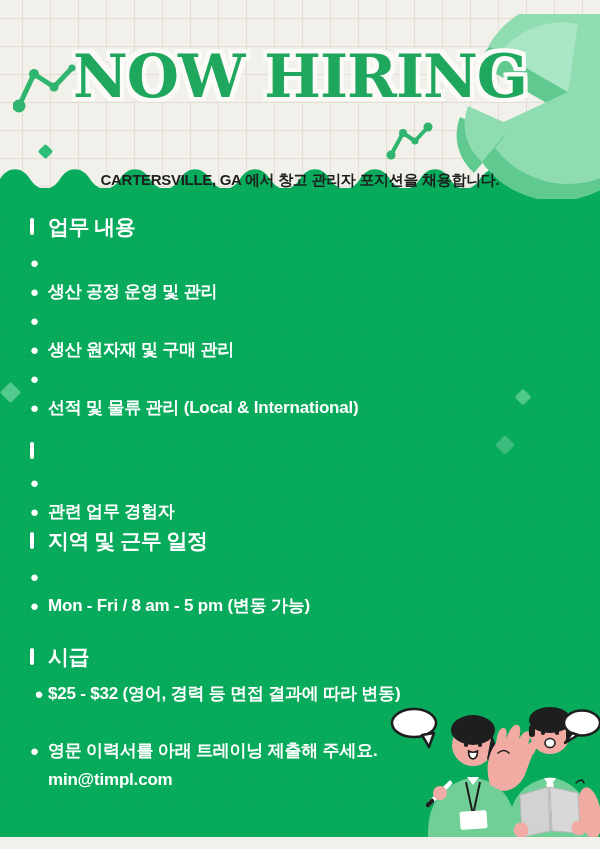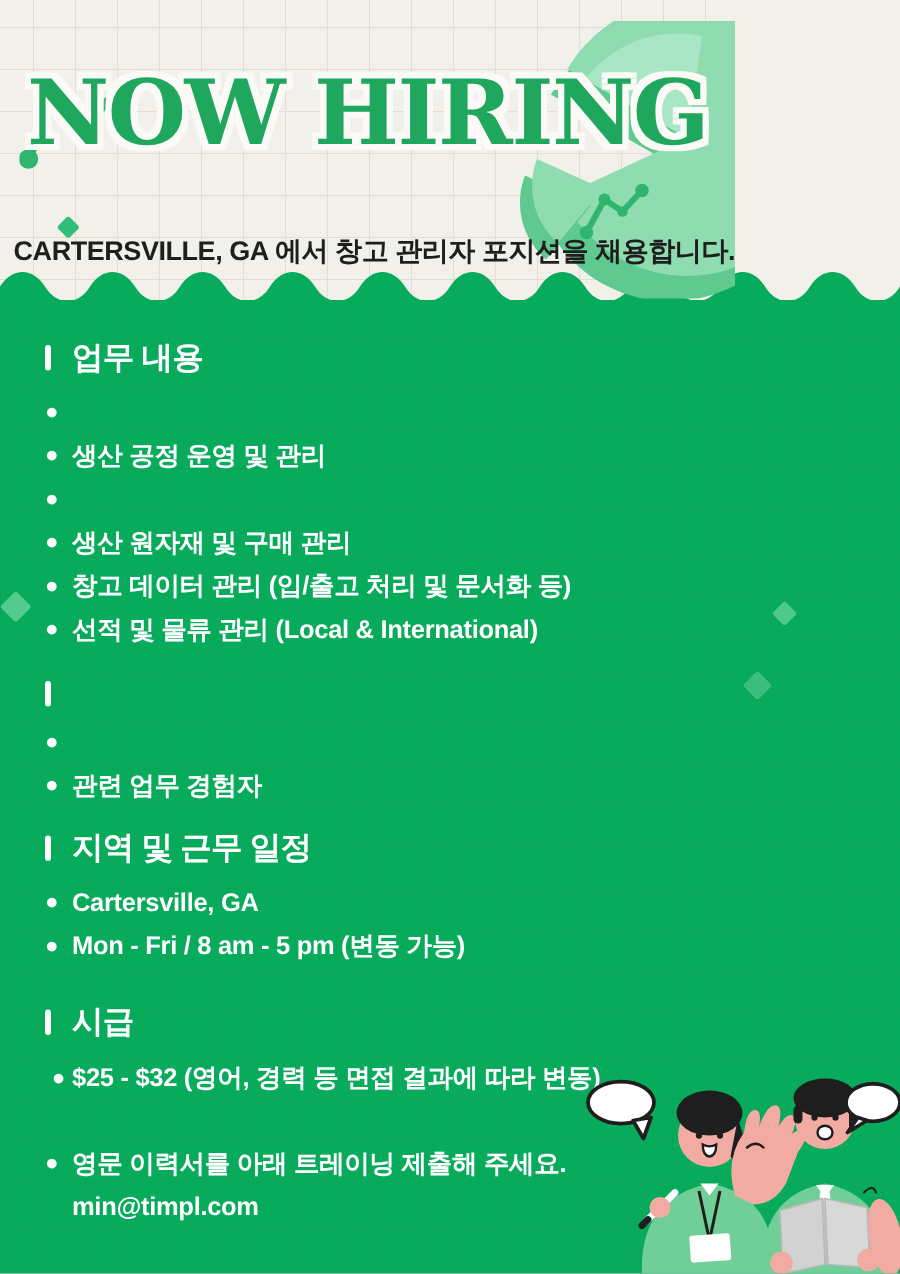--- a/index.html
+++ b/index.html
@@ -3,68 +3,68 @@
 <meta charset="utf-8">
 <style>
   html,body{margin:0;padding:0;}
   body{font-family:"Liberation Sans","DejaVu Sans",sans-serif;background:#888;}
   .poster{
     position:relative;width:600px;height:849px;overflow:hidden;
     background:#f2f0ea;margin:0 auto;
   }
   
   .hero{
-    position:relative;width:490px;height:200px;
+    position:relative;width:600px;height:200px;
     background-color:#f2f0ea;
     background-image:
       linear-gradient(#e2ded4 1px, transparent 1px),
       linear-gradient(90deg,#e2ded4 1px, transparent 1px);
     background-size:28px 28px;
     background-position:-6px -10px;
   }
   .title{
     position:absolute;left:0;right:0;top:46px;margin:0;
     text-align:center;
     font-family:"DejaVu Serif","Liberation Serif",serif;
     font-weight:bold;font-size:60px;line-height:1;letter-spacing:-1px;
     color:#1fa75d;
     text-shadow:
       -4px -4px 0 #fbfaf6, 4px -4px 0 #fbfaf6, -4px 4px 0 #fbfaf6, 4px 4px 0 #fbfaf6,
       -4px 0 0 #fbfaf6, 4px 0 0 #fbfaf6, 0 -4px 0 #fbfaf6, 0 4px 0 #fbfaf6,
       -2px -2px 0 #fbfaf6, 2px 2px 0 #fbfaf6;
     z-index:3;
   }
   .subtitle{
-    position:absolute;left:0;right:0;top:155px;
-    text-align:right;font-size:18px;font-weight:800;color:#1e1e1e;
+    position:absolute;left:0;right:0;top:171px;
+    text-align:center;font-size:15px;font-weight:800;color:#1e1e1e;
     letter-spacing:-0.3px;z-index:3;
   }
   .icon-abs{position:absolute;z-index:2;}
   
   .green{
-    position:absolute;top:200px;left:0;width:600px;height:649px;
+    position:absolute;top:188px;left:0;width:600px;height:649px;
     background-color:#07ab5b;
     background-image:
       linear-gradient(rgba(0,60,30,0.04) 1px, transparent 1px),
       linear-gradient(90deg,rgba(0,60,30,0.04) 1px, transparent 1px);
     background-size:28px 28px;
     color:#fff;
   }
   .wave{display:block;position:absolute;top:-25px;left:0;}
   .content{position:relative;padding:26px 26px 0 30px;z-index:2;}
   .sec{margin:0;}
   .sec-head{display:flex;align-items:center;margin:0 0 9px 0;}
   .sec-bar{display:inline-block;width:4px;height:17px;background:#fff;border-radius:2px;margin-right:14px;}
   .sec-title{margin:0;font-size:21px;font-weight:800;letter-spacing:-0.5px;line-height:1.2;}
   .sec ul{list-style:none;margin:0;padding:0;}
   .sec li{display:flex;align-items:flex-start;font-size:17px;font-weight:700;line-height:29px;letter-spacing:-0.2px;}
   .dot{width:18px;flex:0 0 18px;font-size:15px;line-height:29px;}
   .m1{margin-top:0;}
   .m2{margin-top:20px;}
-  .m3{margin-top:15px;}
+  .m3{margin-top:2px;}
   .m4{margin-top:24px;text-align:center;}
   .m5{margin-top:28px;}
   .email-line{padding-left:18px;font-size:17px;font-weight:700;line-height:29px;letter-spacing:-0.2px;}
   
   .diamond{position:absolute;transform:rotate(45deg);border-radius:2px;z-index:4;}
   .d1{left:40px;top:146px;width:11px;height:11px;background:#2ec079;}
   .d2{left:3px;top:197px;width:15px;height:15px;background:#55ca8e;}
   .d3{left:517px;top:203px;width:12px;height:12px;background:#4ec98a;}
   .d4{left:498px;top:250px;width:14px;height:14px;background:#3cbd7d;}
   .people{position:absolute;right:0;bottom:0;z-index:3;}
@@ -145,21 +145,20 @@
             </li>
           <li>
               <span class="dot">●</span>
             </li>
           <li>
               <span class="dot">●</span>
               <span>생산 원자재 및 구매 관리</span>
             </li>
           <li>
               <span class="dot">●</span>
-              <span>창고 데이터 관리 (입/출고 처리 및 문서화 등)</span>
             </li>
           <li>
               <span class="dot">●</span>
               <span>선적 및 물류 관리 (Local &amp; International)</span>
             </li>
         </ul>
       </div>
 
       <div class="sec m2">
         <div class="sec-head">
@@ -177,21 +176,20 @@
       </div>
 
       <div class="sec m3">
         <div class="sec-head">
           <span class="sec-bar"></span>
           <h2 class="sec-title">지역 및 근무 일정</h2>
         </div>
         <ul>
           <li>
               <span class="dot">●</span>
-              <span>Cartersville, GA</span>
             </li>
           <li>
               <span class="dot">●</span>
               <span>Mon - Fri / 8 am - 5 pm (변동 가능)</span>
             </li>
         </ul>
       </div>
 
       <div class="sec m4">
         <div class="sec-head">

